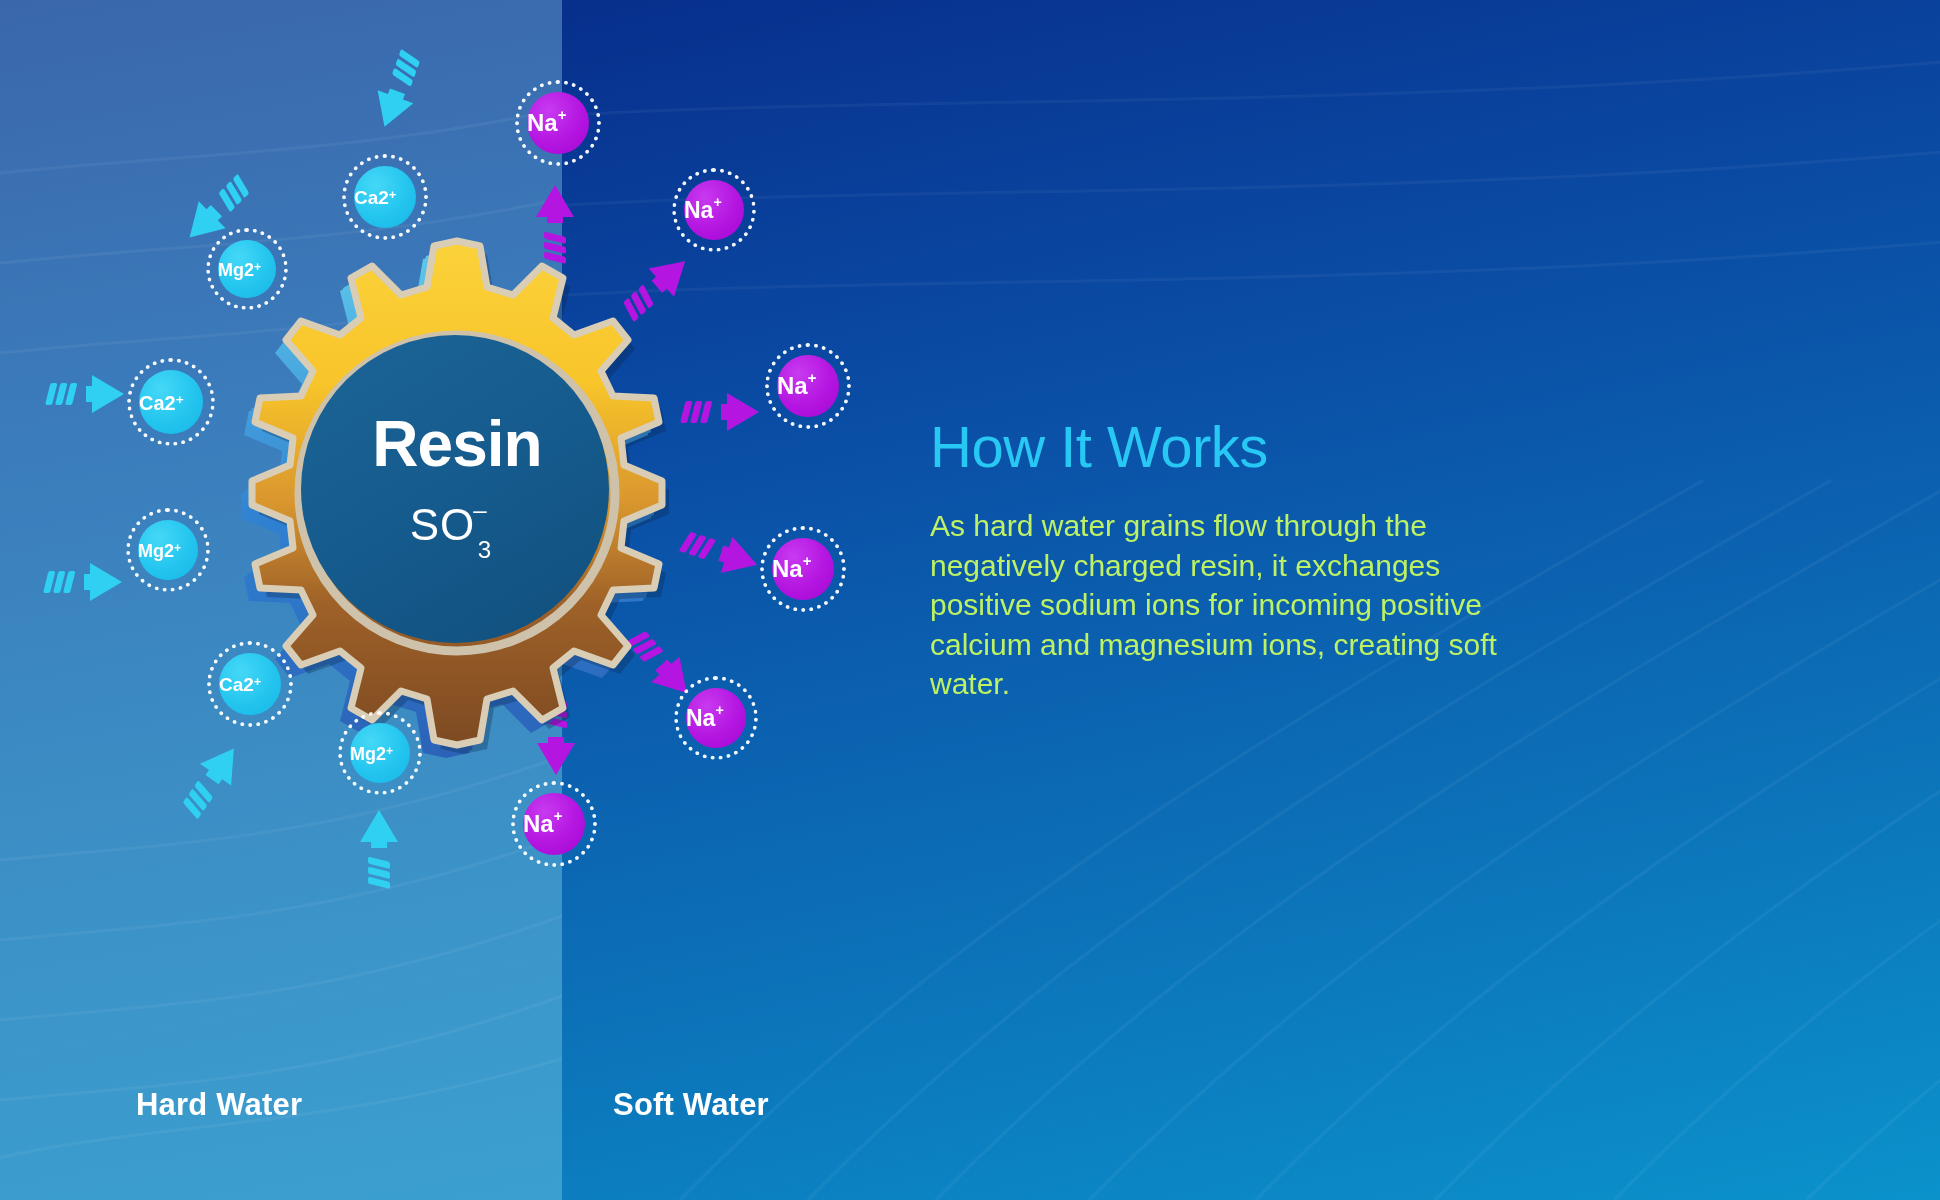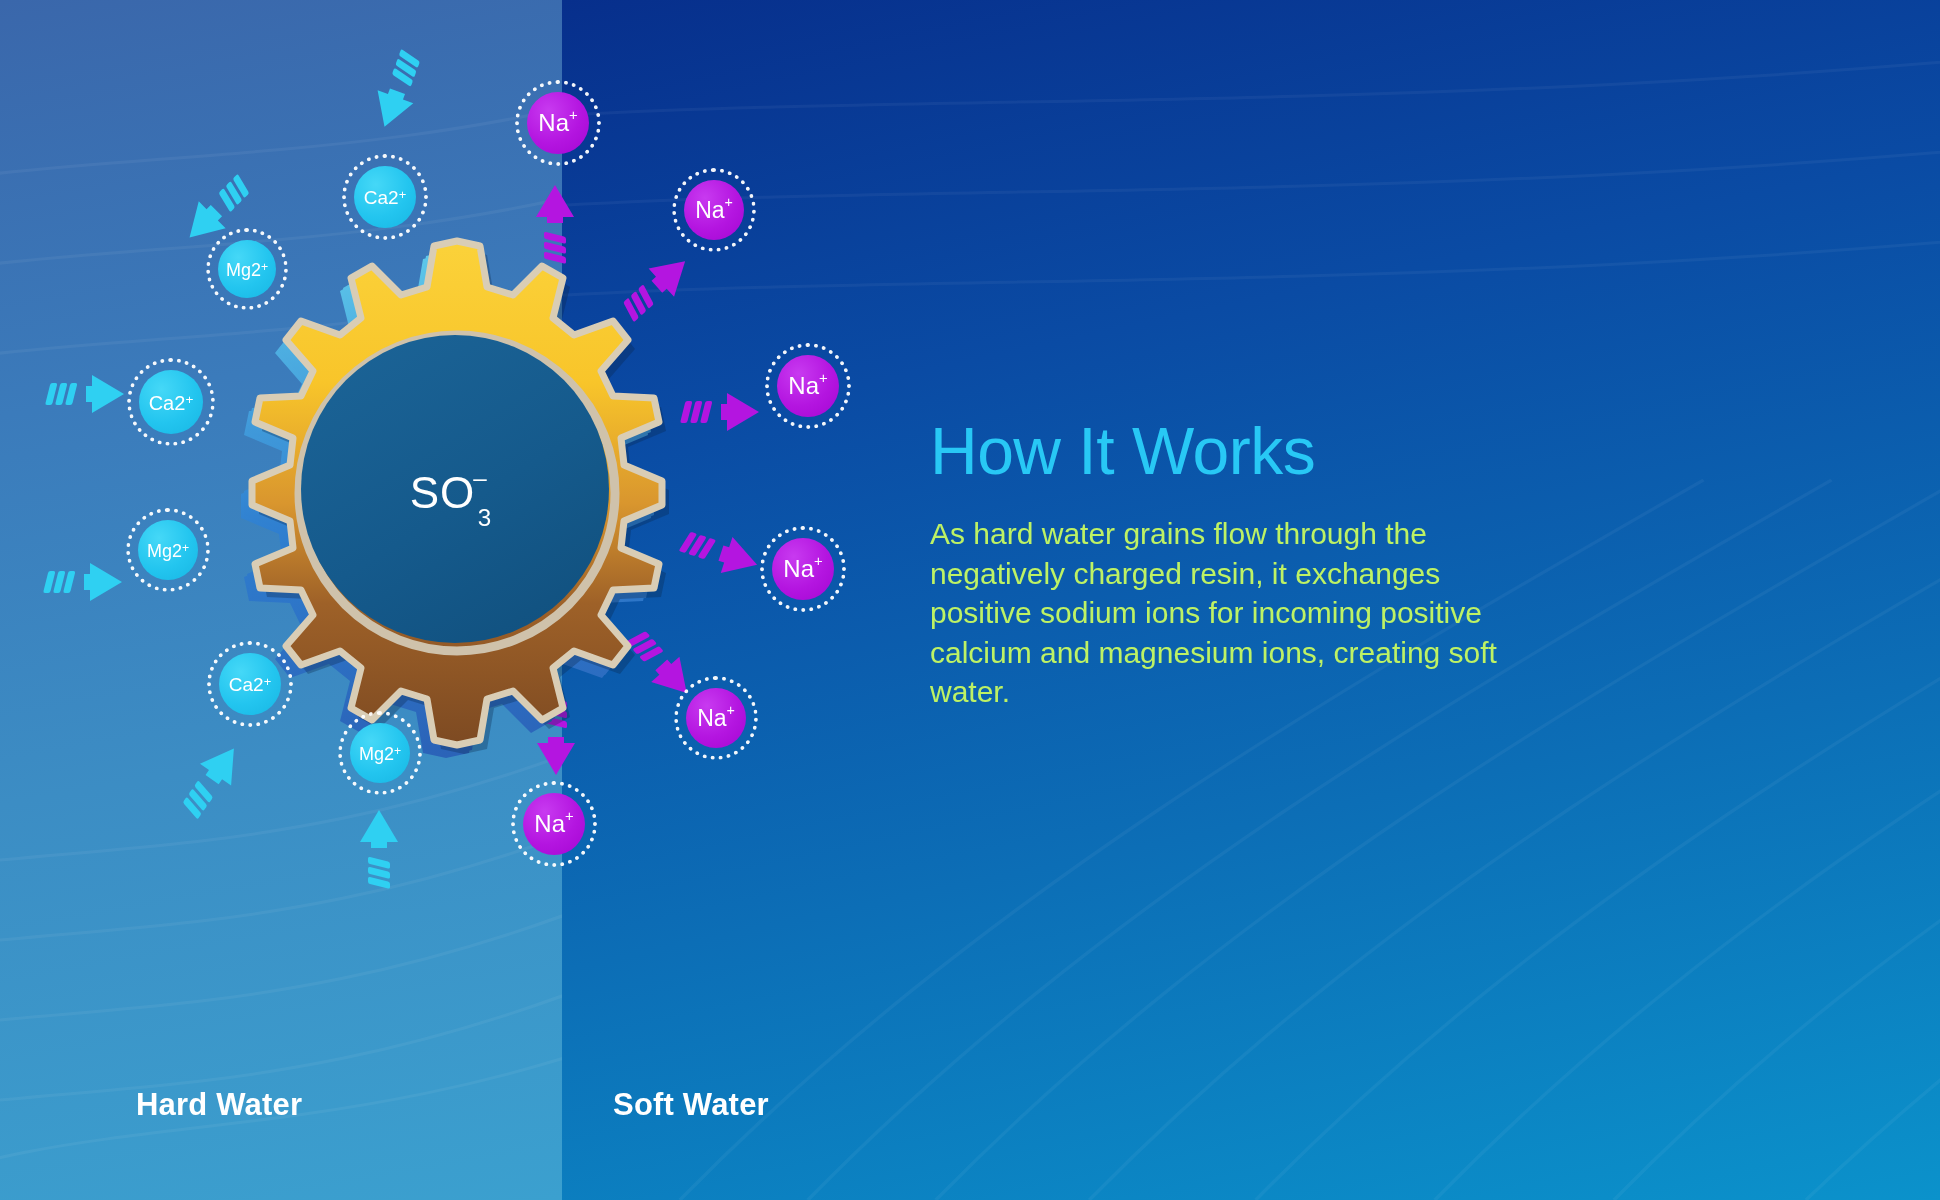--- a/index.html
+++ b/index.html
@@ -26,42 +26,42 @@
     position:absolute;left:0;top:0;width:520px;height:520px;
     display:flex;flex-direction:column;align-items:center;justify-content:center;
     color:#fff;pointer-events:none;}
   #resin-word{font-size:64px;font-weight:bold;letter-spacing:-1px;line-height:1;}
   #so3{font-size:44px;font-weight:300;line-height:1;margin-top:27px;
        position:relative;letter-spacing:1px;}
   #so3 .sup{font-size:.55em;vertical-align:super;position:relative;top:-6px;left:-2px;}
   #so3 .sub{font-size:.55em;vertical-align:sub;position:relative;top:8px;left:-12px;}
 
   
-  .ion{position:absolute;border-radius:50%;display:flex;align-items:center;justify-content:center;
-       color:#fff;font-weight:normal;}
+  .ion{position:absolute;border-radius:50%;display:flex;align-items:center;
+       color:#fff;font-weight:bold;}
   .ion .ring{position:absolute;inset:-12px;border-radius:50%;
        border:4px dotted rgba(255,255,255,.95);}
   .ion .lbl{position:relative;z-index:2;white-space:nowrap;}
   .ion .lbl .chg{font-size:.68em;vertical-align:super;position:relative;top:2px;}
   .ion.hard{background:radial-gradient(circle at 35% 30%,#45d8f7 0%,#23c5ef 55%,#17b6e3 100%);}
   .ion.soft{background:radial-gradient(circle at 35% 30%,#c83af0 0%,#b415e0 55%,#a406d2 100%);}
   .ion.soft .lbl .chg{top:-2px;font-size:.62em;}
 
   
   .arrow{position:absolute;}
   .arrow svg{display:block;overflow:visible;}
 
   
   .zone-label{position:absolute;color:#fff;font-weight:bold;font-size:31px;letter-spacing:.2px;text-align:center;}
   #label-hard{left:136px;top:1087px;}
   #label-soft{left:613px;top:1087px;}
 
   
   #panel{position:absolute;left:930px;top:418px;width:580px;}
-  #panel-title{color:#28c8f5;font-size:66px;font-weight:300;line-height:1;letter-spacing:-.5px;}
+  #panel-title{color:#28c8f5;font-size:58px;font-weight:300;line-height:1;letter-spacing:-.5px;}
   #panel-body{color:#bef264;font-size:30px;line-height:1.32;margin-top:30px;font-weight:400;}
 </style>
 </head>
 <body>
 
 <div id="stage">
 
   <div class="half" id="half-left">
     <div class="waves">
       <svg viewBox="0 0 600 1200" preserveAspectRatio="none">
@@ -267,20 +267,21 @@
       <use href="#gearPath" transform="translate(7,9)" fill="rgba(10,35,70,0.30)"></use>
 
       <use href="#gearPath" fill="url(#gearGrad)" stroke="#d9cdb5" stroke-width="7" stroke-linejoin="round"></use>
 
       <circle cx="260" cy="270" r="158" fill="none" stroke="#cfc2ab" stroke-width="9"></circle>
 
       <circle cx="258" cy="266" r="154" fill="url(#hubGrad)"></circle>
     </svg>
 
     <div id="gear-center-text">
+      <div id="resin-word">Resin</div>
       <div id="so3">
         <span>SO</span><span class="sup">–</span><span class="sub">3</span>
       </div>
     </div>
   </div>
 
   <div id="ions-hard">
       <div class="ion hard" style="left: 354px; top: 166px; width: 62px; height: 62px; font-size: 19px;">
         <span class="ring"></span>
         <span class="lbl">Ca2<span class="chg">+</span></span>

